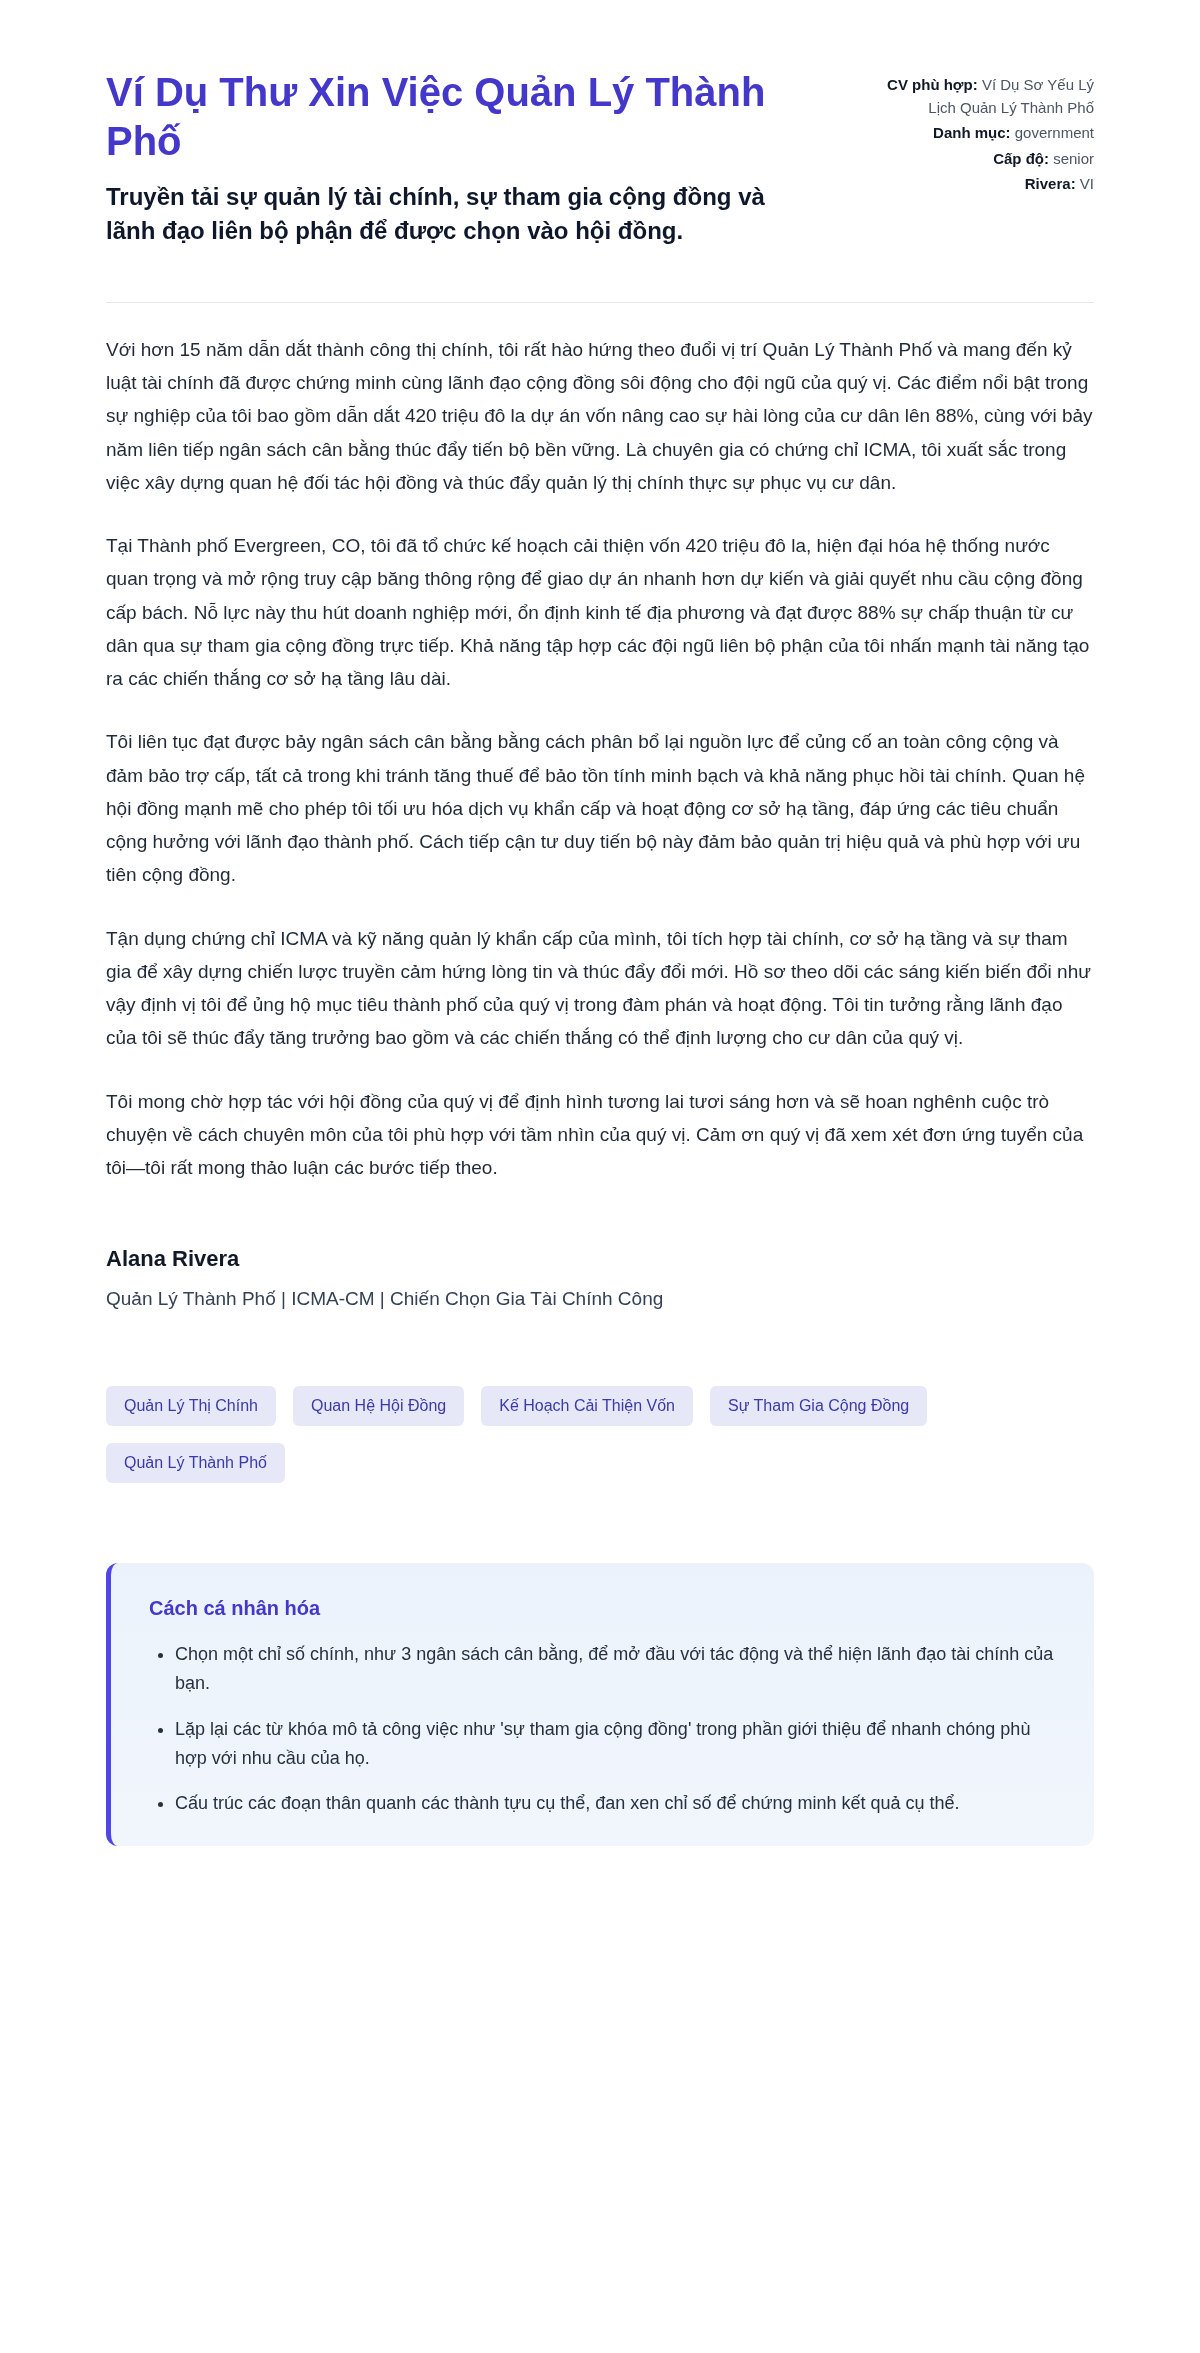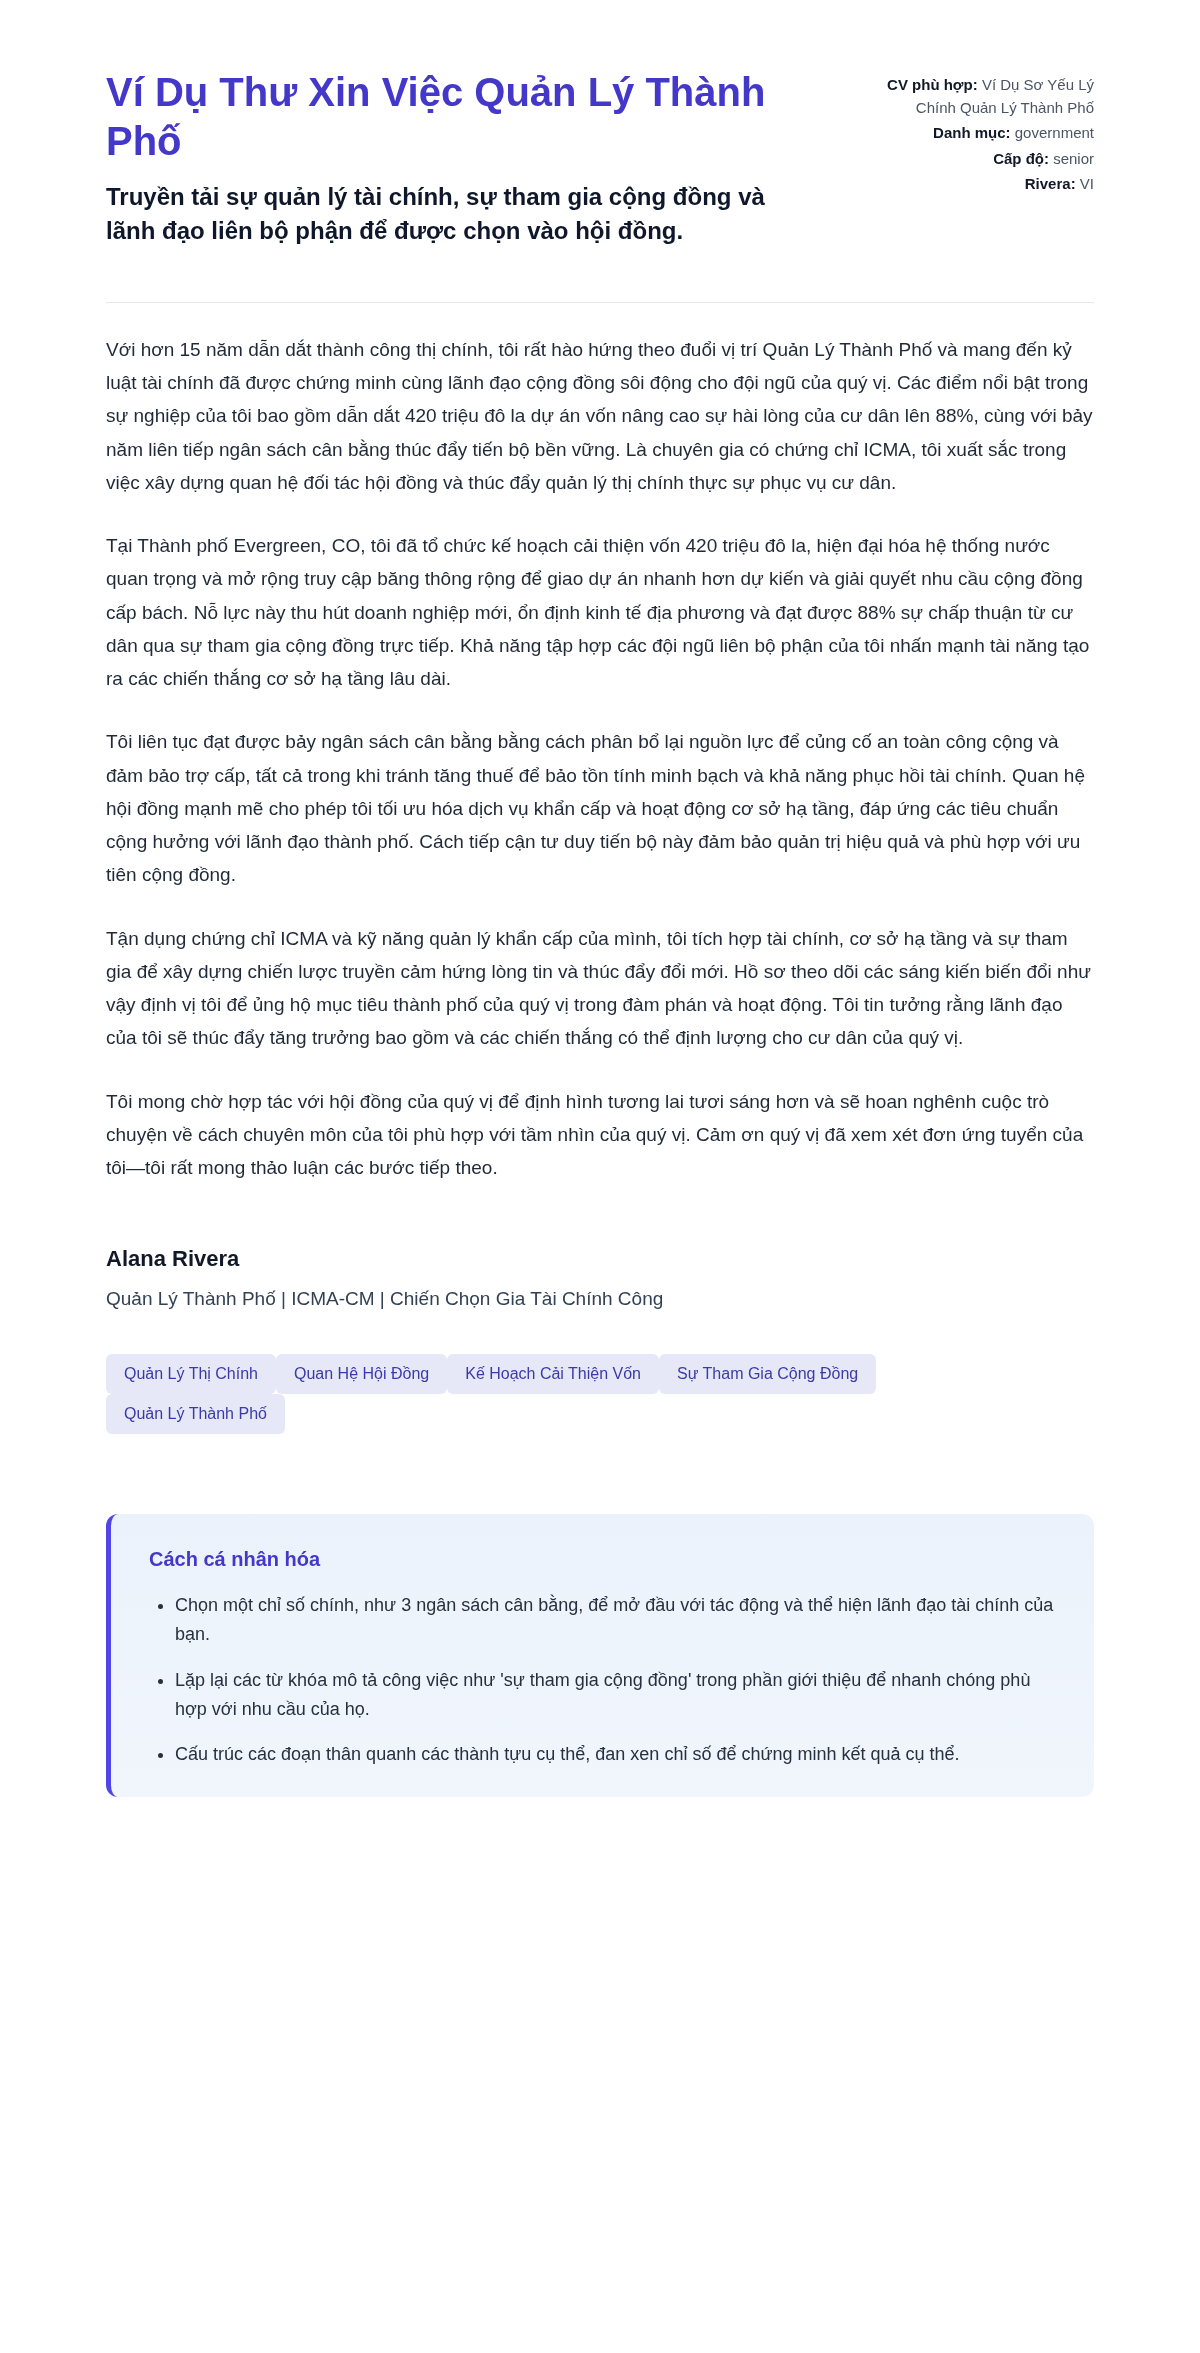--- a/index.html
+++ b/index.html
@@ -76,23 +76,24 @@
     color: #111827;
   }
   .signature-title {
     margin-top: 16px;
     font-size: 19px;
     color: #334155;
   }
 
   
   .tags {
-    margin-top: 44px;
+    margin-top: 76px;
     display: flex;
     flex-wrap: wrap;
+    gap: 17px;
     max-width: 900px;
   }
   .tag-chip {
     display: inline-block;
     background: #e6e8f8;
     color: #3b3aa8;
     font-size: 16px;
     padding: 11px 18px;
     border-radius: 6px;
     white-space: nowrap;
@@ -131,21 +132,21 @@
 <div class="page">
 
   <header class="header-row">
     <div class="header-left">
       <h1 class="page-title">Ví Dụ Thư Xin Việc Quản Lý Thành Phố</h1>
       <p class="page-subtitle">Truyền tải sự quản lý tài chính, sự tham gia cộng đồng và lãnh đạo liên bộ phận để được chọn vào hội đồng.</p>
     </div>
     <div class="meta-block">
       <div class="meta-row">
         <span class="meta-label">CV phù hợp:</span>
-        <span class="meta-value">Ví Dụ Sơ Yếu Lý Chính Quản Lý Thành Phố</span>
+        <span class="meta-value">Ví Dụ Sơ Yếu Lý Lịch Quản Lý Thành Phố</span>
       </div>
       <div class="meta-row">
         <span class="meta-label">Danh mục:</span>
         <span class="meta-value">government</span>
       </div>
       <div class="meta-row">
         <span class="meta-label">Cấp độ:</span>
         <span class="meta-value">senior</span>
       </div>
       <div class="meta-row">

